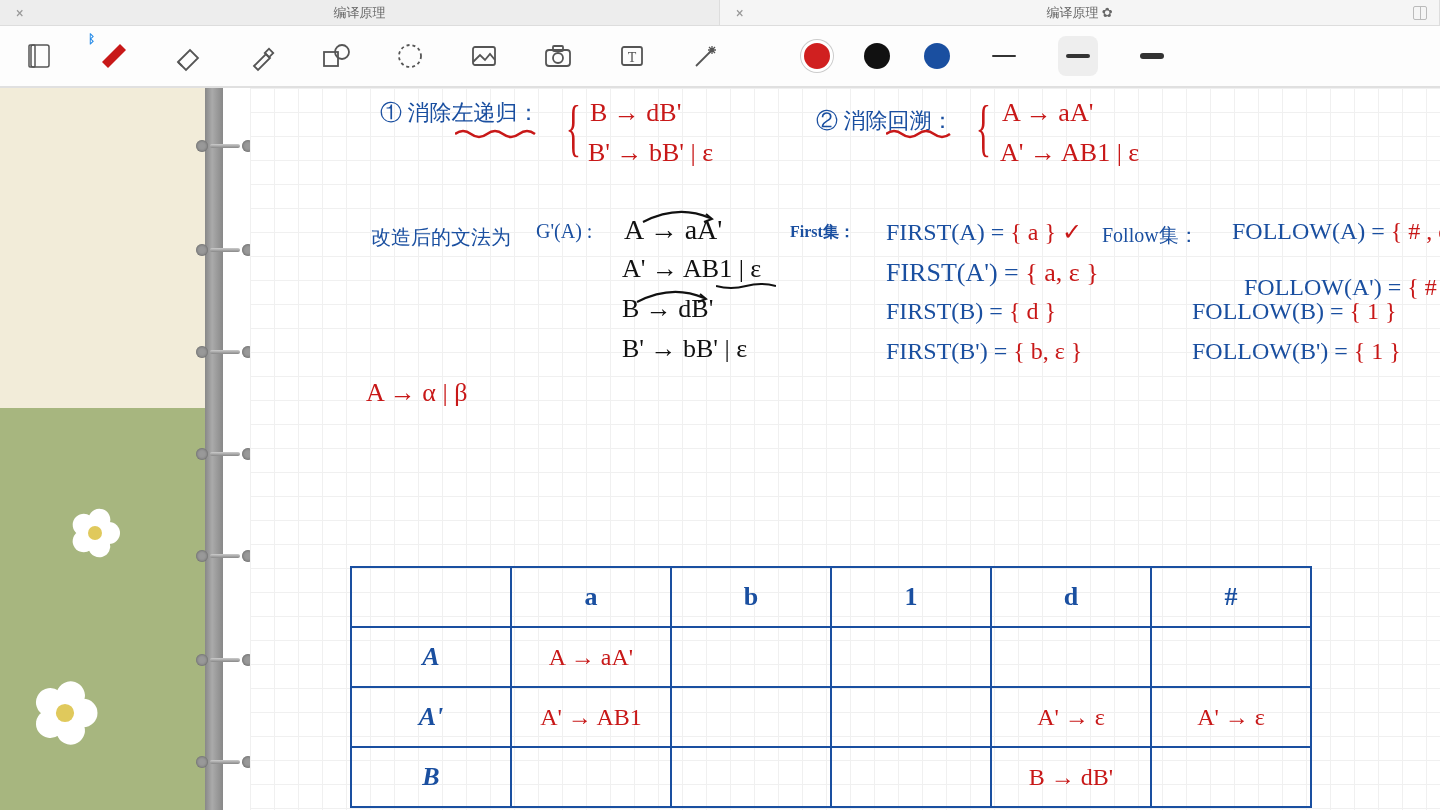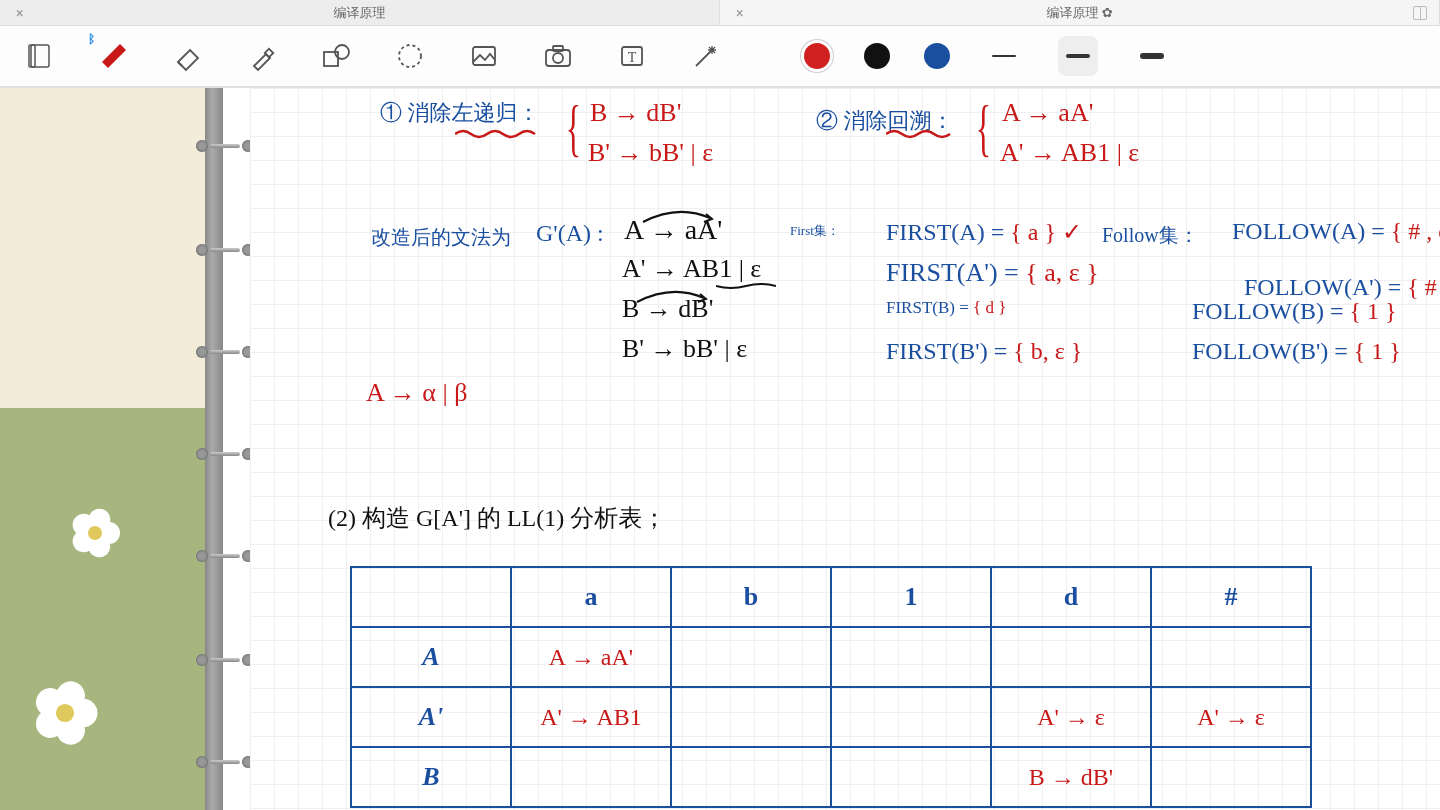--- a/index.html
+++ b/index.html
@@ -398,55 +398,54 @@
     <span class="hand blue" style="top:18px;left:566px;font-size:22px;">② 消除回溯：</span>
     <svg class="hand" style="top:40px;left:636px;" width="80" height="12">
         <path d="M0 6 Q8 0 16 6 T32 6 T48 6 T64 6" stroke="#c81818" stroke-width="2.5" fill="none"></path>
       </svg>
     <span class="brace" style="top:14px;left:718px;">{</span>
     <span class="hand red" style="top:10px;left:752px;font-size:26px;">A → aA'</span>
     <span class="hand red" style="top:50px;left:750px;font-size:26px;">A' → AB1 | ε</span>
 
     
     <span class="hand blue" style="top:136px;left:121px;font-size:20px;">改造后的文法为</span>
-    <span class="hand blue" style="top:132px;left:286px;font-size:24px;">G'(A) :</span>
+    <span class="hand blue" style="top:132px;left:286px;font-size:20px;">G'(A) :</span>
     <span class="hand black2" style="top:126px;left:374px;font-size:28px;">A → aA'</span>
     <svg class="hand" style="top:120px;left:388px;" width="80" height="18">
         <path d="M5 14 Q40 -4 72 10" stroke="#111" stroke-width="2" fill="none"></path>
         <path d="M68 6 L74 11 L66 14" stroke="#111" stroke-width="2" fill="none"></path>
       </svg>
     <span class="hand black2" style="top:166px;left:372px;font-size:26px;">A' → AB1 | ε</span>
     <svg class="hand" style="top:194px;left:466px;" width="60" height="10">
         <path d="M0 4 Q15 8 30 4 T60 4" stroke="#111" stroke-width="2" fill="none"></path>
       </svg>
     <span class="hand black2" style="top:206px;left:372px;font-size:26px;">B → dB'</span>
     <svg class="hand" style="top:200px;left:382px;" width="80" height="18">
         <path d="M5 14 Q40 -4 72 10" stroke="#111" stroke-width="2" fill="none"></path>
         <path d="M68 6 L74 11 L66 14" stroke="#111" stroke-width="2" fill="none"></path>
       </svg>
     <span class="hand black2" style="top:246px;left:372px;font-size:26px;">B' → bB' | ε</span>
 
     <span class="hand red" style="top:290px;left:116px;font-size:26px;">A → α | β</span>
 
     
-    <span class="hand blue" style="top:134px;left:540px;font-size:13px;">First集：</span>
+    <span class="hand blue" style="top:134px;left:540px;font-size:16px;font-weight:bold;">First集：</span>
     <span class="hand" style="top:130px;left:636px;font-size:24px;"><span class="blue">FIRST(A) = </span><span class="red">{ a }</span> <span class="red">✓</span></span>
     <span class="hand" style="top:170px;left:636px;font-size:26px;"><span class="blue">FIRST(A') = </span><span class="red">{ a, ε }</span></span>
-    <span class="hand" style="top:210px;left:636px;font-size:17px;"><span class="blue">FIRST(B) = </span><span class="red">{ d }</span></span>
+    <span class="hand" style="top:210px;left:636px;font-size:24px;"><span class="blue">FIRST(B) = </span><span class="red">{ d }</span></span>
     <span class="hand" style="top:250px;left:636px;font-size:24px;"><span class="blue">FIRST(B') = </span><span class="red">{ b, ε }</span></span>
 
     
     <span class="hand blue" style="top:134px;left:852px;font-size:20px;">Follow集：</span>
     <span class="hand" style="top:130px;left:942px;font-size:24px;margin-left:40px;"><span class="blue">FOLLOW(A) = </span><span class="red">{ # , d }</span></span>
     <span class="hand" style="top:170px;left:994px;font-size:24px;margin-top:16px;"><span class="blue">FOLLOW(A') = </span><span class="red">{ # , d }</span></span>
     <span class="hand" style="top:210px;left:942px;font-size:24px;"><span class="blue">FOLLOW(B) = </span><span class="red">{ 1 }</span></span>
     <span class="hand" style="top:250px;left:942px;font-size:24px;"><span class="blue">FOLLOW(B') = </span><span class="red">{ 1 }</span></span>
 
     
-    <span class="hand black2" style="top:414px;left:78px;font-size:24px;font-weight:500;">(2) 构造 G[A'] 的 LL(1) 分析表；</span>
 
     
     <table class="ll1" style="top:478px;left:100px;">
       <tbody>
           <tr>
         <th class="corner"></th>
         <th class="colh">a</th>
         <th class="colh">b</th>
         <th class="colh">1</th>
         <th class="colh">d</th>

